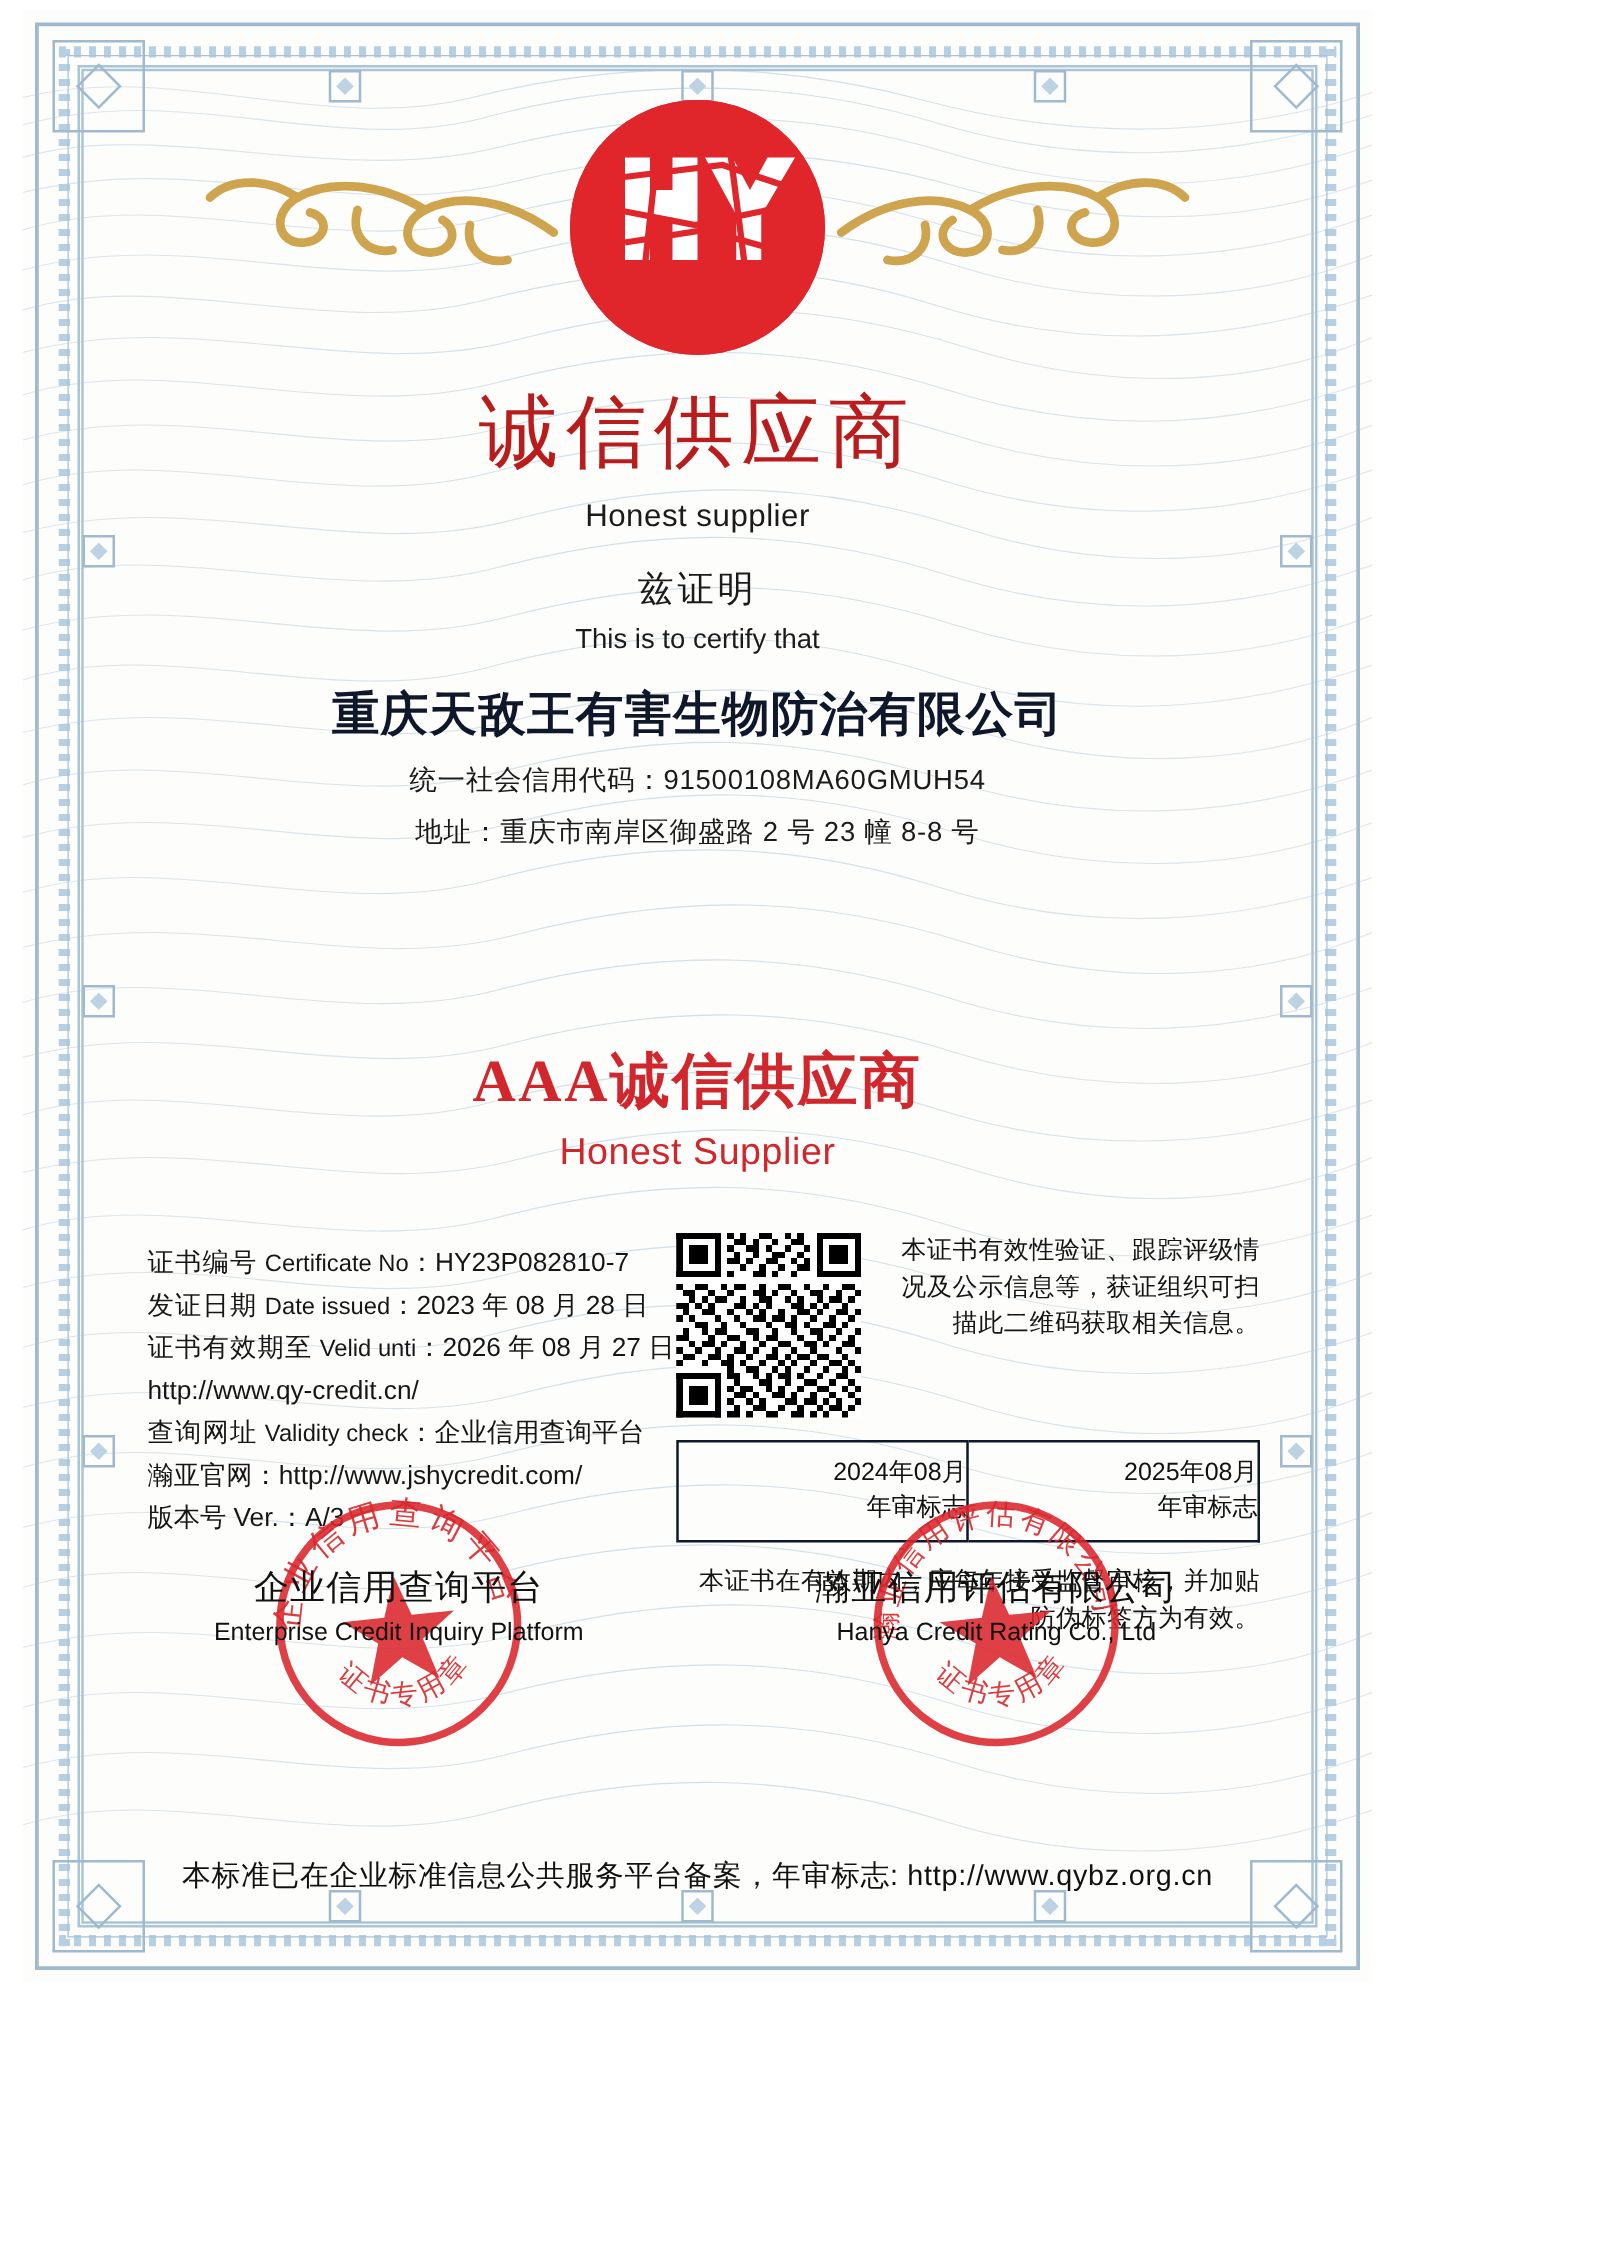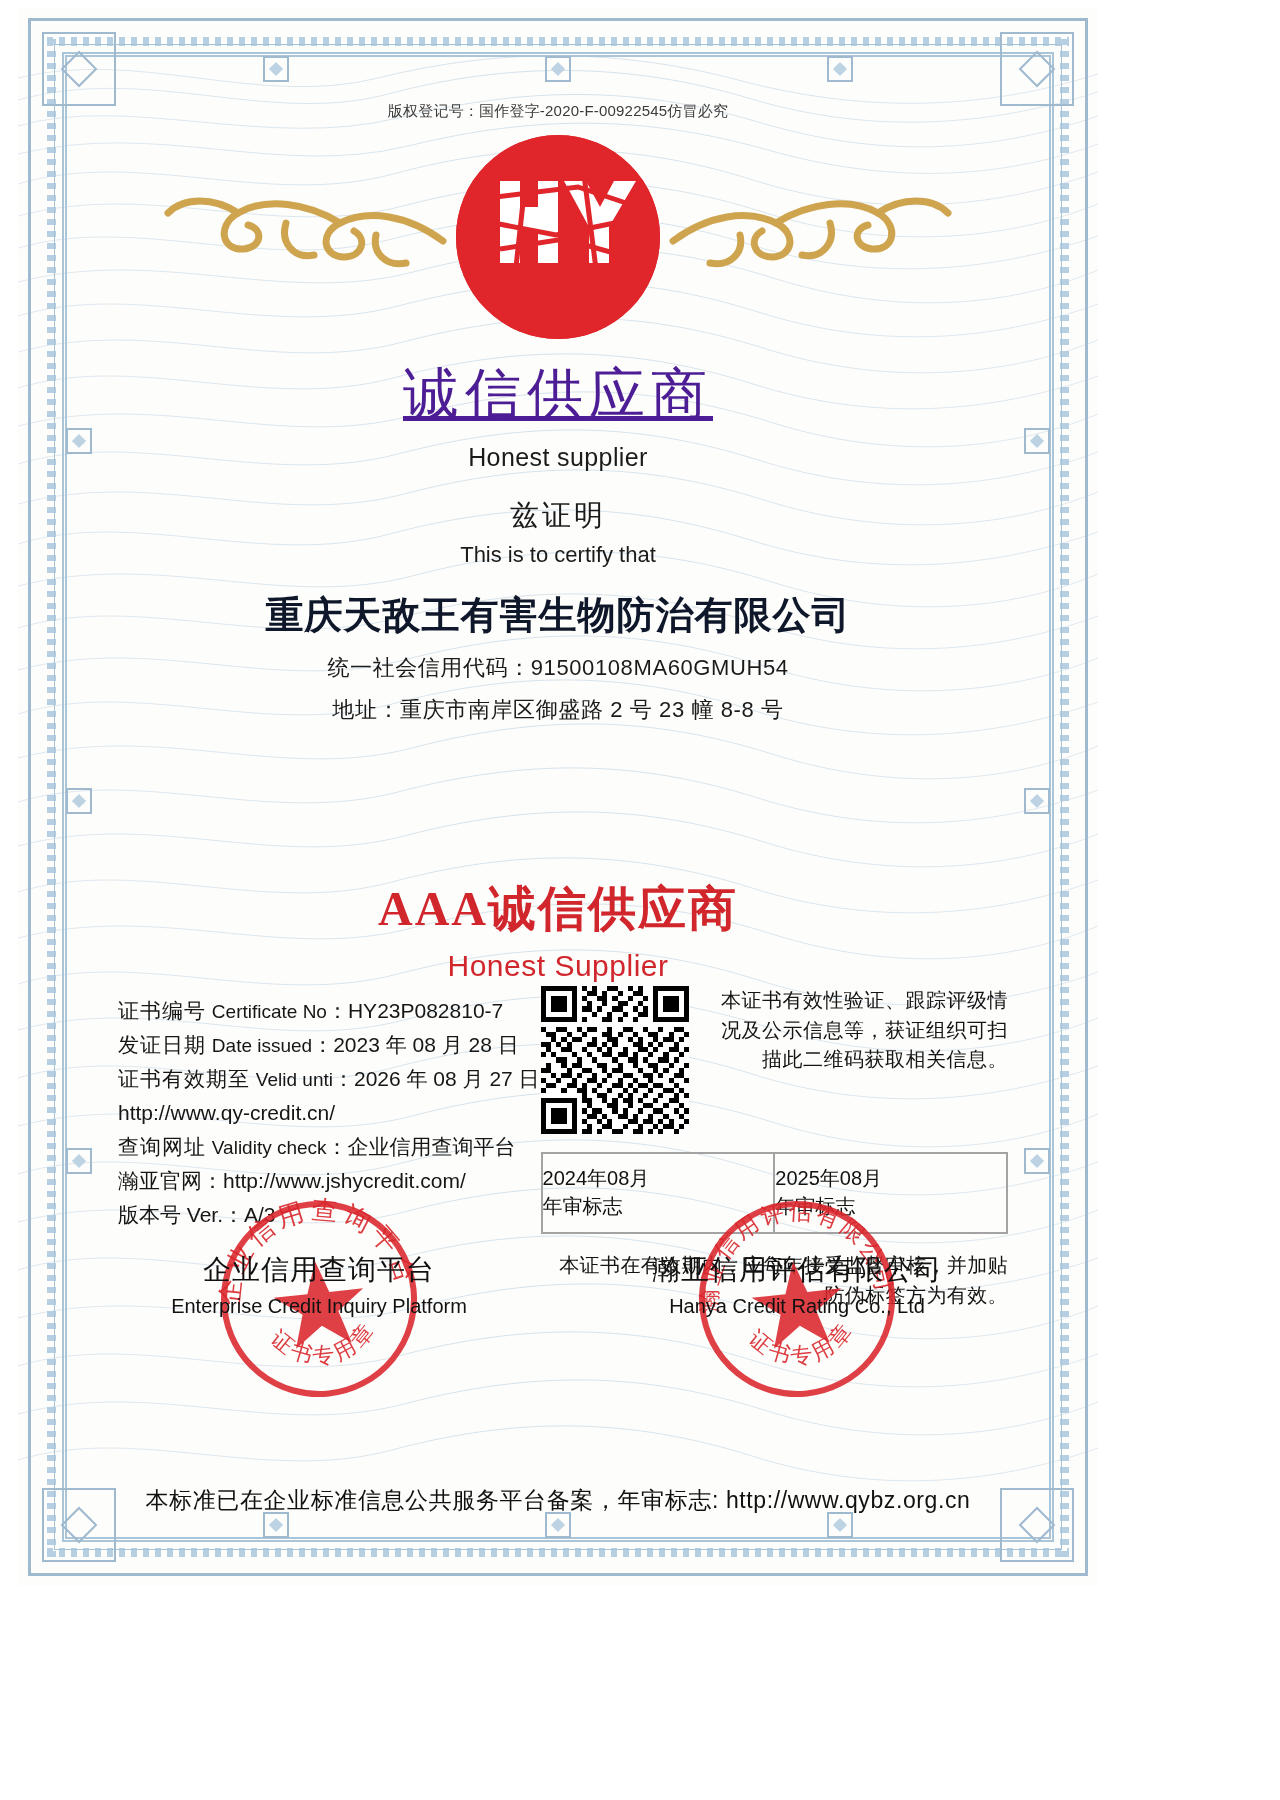--- a/index.html
+++ b/index.html
@@ -140,26 +140,25 @@
     transform: translateX(-50%);
     width: 204px;
     height: 204px;
     border-radius: 50%;
     background: #e0252b;
   }
   .logo-badge svg { display: block; }
 
   .title-cn {
     font-family: "Liberation Serif", "DejaVu Serif", serif;
-    font-size: 56px;
+    font-size: 64px;
     letter-spacing: 6px;
-    color: #4c1d95;
+    color: #b91c1c;
     margin-top: 18px;
     font-weight: 500;
-    text-decoration: underline;
   }
   .title-en {
     font-size: 25px;
     color: #1b1b1b;
     margin-top: 10px;
     letter-spacing: 0.4px;
   }
   .certify-cn {
     font-size: 29px;
     color: #1b1b1b;
@@ -250,23 +249,23 @@
     text-align: right;
   }
   .stamp-boxes {
     display: flex;
     gap: 0;
     margin-top: 18px;
     width: 100%;
   }
   .stamp-box {
     flex: 1;
-    border: 2px solid #a3a3a3;
+    border: 2px solid #0f172a;
     padding: 10px 0 12px;
-    text-align: left;
+    text-align: right;
     font-size: 20px;
     line-height: 1.4;
     color: #111;
   }
   .stamp-box + .stamp-box { border-left: none; }
   .annual-note {
     margin-top: 16px;
     width: 100%;
     text-align: right;
     font-size: 20px;
@@ -394,21 +393,20 @@
     <div class="edge-dot" style="left:809px; bottom:48px;"></div>
     <div class="edge-dot" style="left:48px; top:420px;"></div>
     <div class="edge-dot" style="left:48px; top:780px;"></div>
     <div class="edge-dot" style="left:48px; top:1140px;"></div>
     <div class="edge-dot" style="right:48px; top:420px;"></div>
     <div class="edge-dot" style="right:48px; top:780px;"></div>
     <div class="edge-dot" style="right:48px; top:1140px;"></div>
 
     <div class="content">
 
-      <div class="copyright-line">版权登记号：国作登字-2020-F-00922545仿冒必究</div>
 
       <div class="logo-row">
         <svg class="flourish left" viewBox="0 0 290 110">
           <g fill="none" stroke="#cfa44f" stroke-width="7" stroke-linecap="round">
             <path d="M285 62 C 250 36, 210 30, 182 44 C 160 55, 166 78, 186 78 C 204 78, 210 60, 196 52"></path>
             <path d="M182 44 C 150 24, 108 18, 80 34 C 58 47, 64 72, 86 70 C 104 68, 106 50, 90 46"></path>
             <path d="M80 34 C 56 18, 26 18, 10 34"></path>
             <path d="M218 56 C 214 74, 228 88, 248 84"></path>
             <path d="M128 44 C 122 64, 136 80, 156 76"></path>
           </g>

